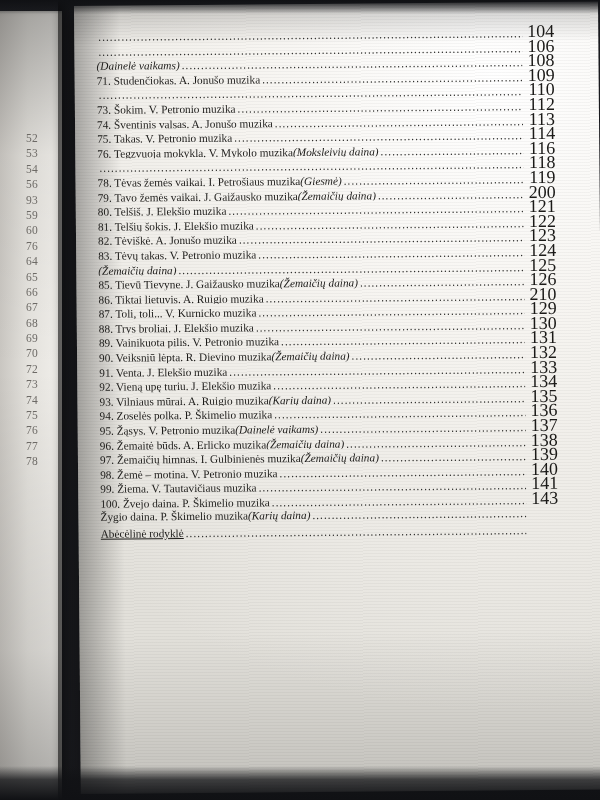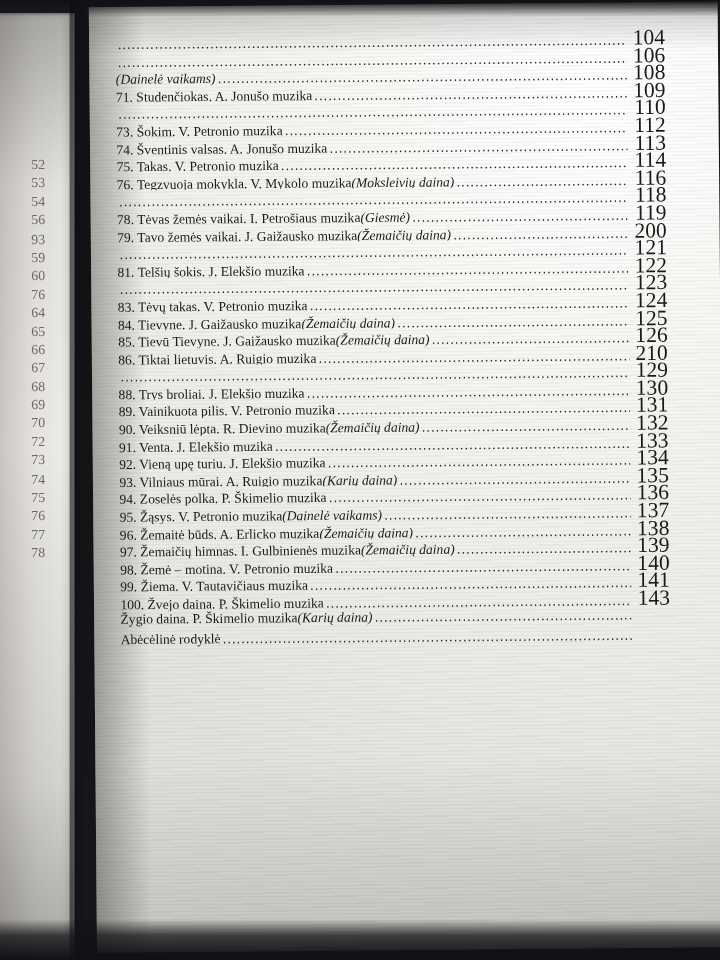--- a/index.html
+++ b/index.html
@@ -132,21 +132,21 @@
     flex: 0 0 auto;
     width: 30px;
     text-align: right;
     font-size: 18px;
   }
   .ital { font-style: italic; }
 
   .abc-row {
     margin-top: 3px;
   }
-  .abc-row .txt { padding-left: 0px; }
+  .abc-row .txt { padding-left: 0px; text-decoration: underline; }
 
   
   .grain {
     position: absolute;
     inset: 0;
     opacity: 0.035;
     background-image: repeating-linear-gradient(0deg, #000 0px, #000 1px, transparent 1px, transparent 3px);
     pointer-events: none;
   }
   
@@ -265,55 +265,57 @@
           <span class="dots">........................................................................................................................................................................................................</span>
           <span class="pg">119</span>
         </div>
         <div class="toc-row">
           <span class="txt">79. Tavo žemės vaikai. J. Gaižausko muzika </span>
           <span class="txt ital">(Žemaičių daina)</span>
           <span class="dots">........................................................................................................................................................................................................</span>
           <span class="pg">200</span>
         </div>
         <div class="toc-row">
+          <span class="txt">80. Telšiš. J. Elekšio muzika</span>
           <span class="dots">........................................................................................................................................................................................................</span>
           <span class="pg">121</span>
         </div>
         <div class="toc-row">
           <span class="txt">81. Telšių šokis. J. Elekšio muzika</span>
           <span class="dots">........................................................................................................................................................................................................</span>
           <span class="pg">122</span>
         </div>
         <div class="toc-row">
+          <span class="txt">82. Tėviškė. A. Jonušo muzika</span>
           <span class="dots">........................................................................................................................................................................................................</span>
           <span class="pg">123</span>
         </div>
         <div class="toc-row">
           <span class="txt">83. Tėvų takas. V. Petronio muzika</span>
           <span class="dots">........................................................................................................................................................................................................</span>
           <span class="pg">124</span>
         </div>
         <div class="toc-row">
-          <span class="txt">84. Tievyne. J. Gaižausko muzika </span>
           <span class="txt ital">(Žemaičių daina)</span>
           <span class="dots">........................................................................................................................................................................................................</span>
           <span class="pg">125</span>
         </div>
         <div class="toc-row">
           <span class="txt">85. Tievū Tievyne. J. Gaižausko muzika </span>
           <span class="txt ital">(Žemaičių daina)</span>
           <span class="dots">........................................................................................................................................................................................................</span>
           <span class="pg">126</span>
         </div>
         <div class="toc-row">
           <span class="txt">86. Tiktai lietuvis. A. Ruigio muzika</span>
           <span class="dots">........................................................................................................................................................................................................</span>
           <span class="pg">210</span>
         </div>
         <div class="toc-row">
+          <span class="txt">87. Toli, toli... V. Kurnicko muzika</span>
           <span class="dots">........................................................................................................................................................................................................</span>
           <span class="pg">129</span>
         </div>
         <div class="toc-row">
           <span class="txt">88. Trys broliai. J. Elekšio muzika</span>
           <span class="dots">........................................................................................................................................................................................................</span>
           <span class="pg">130</span>
         </div>
         <div class="toc-row">
           <span class="txt">89. Vainikuota pilis. V. Petronio muzika</span>

